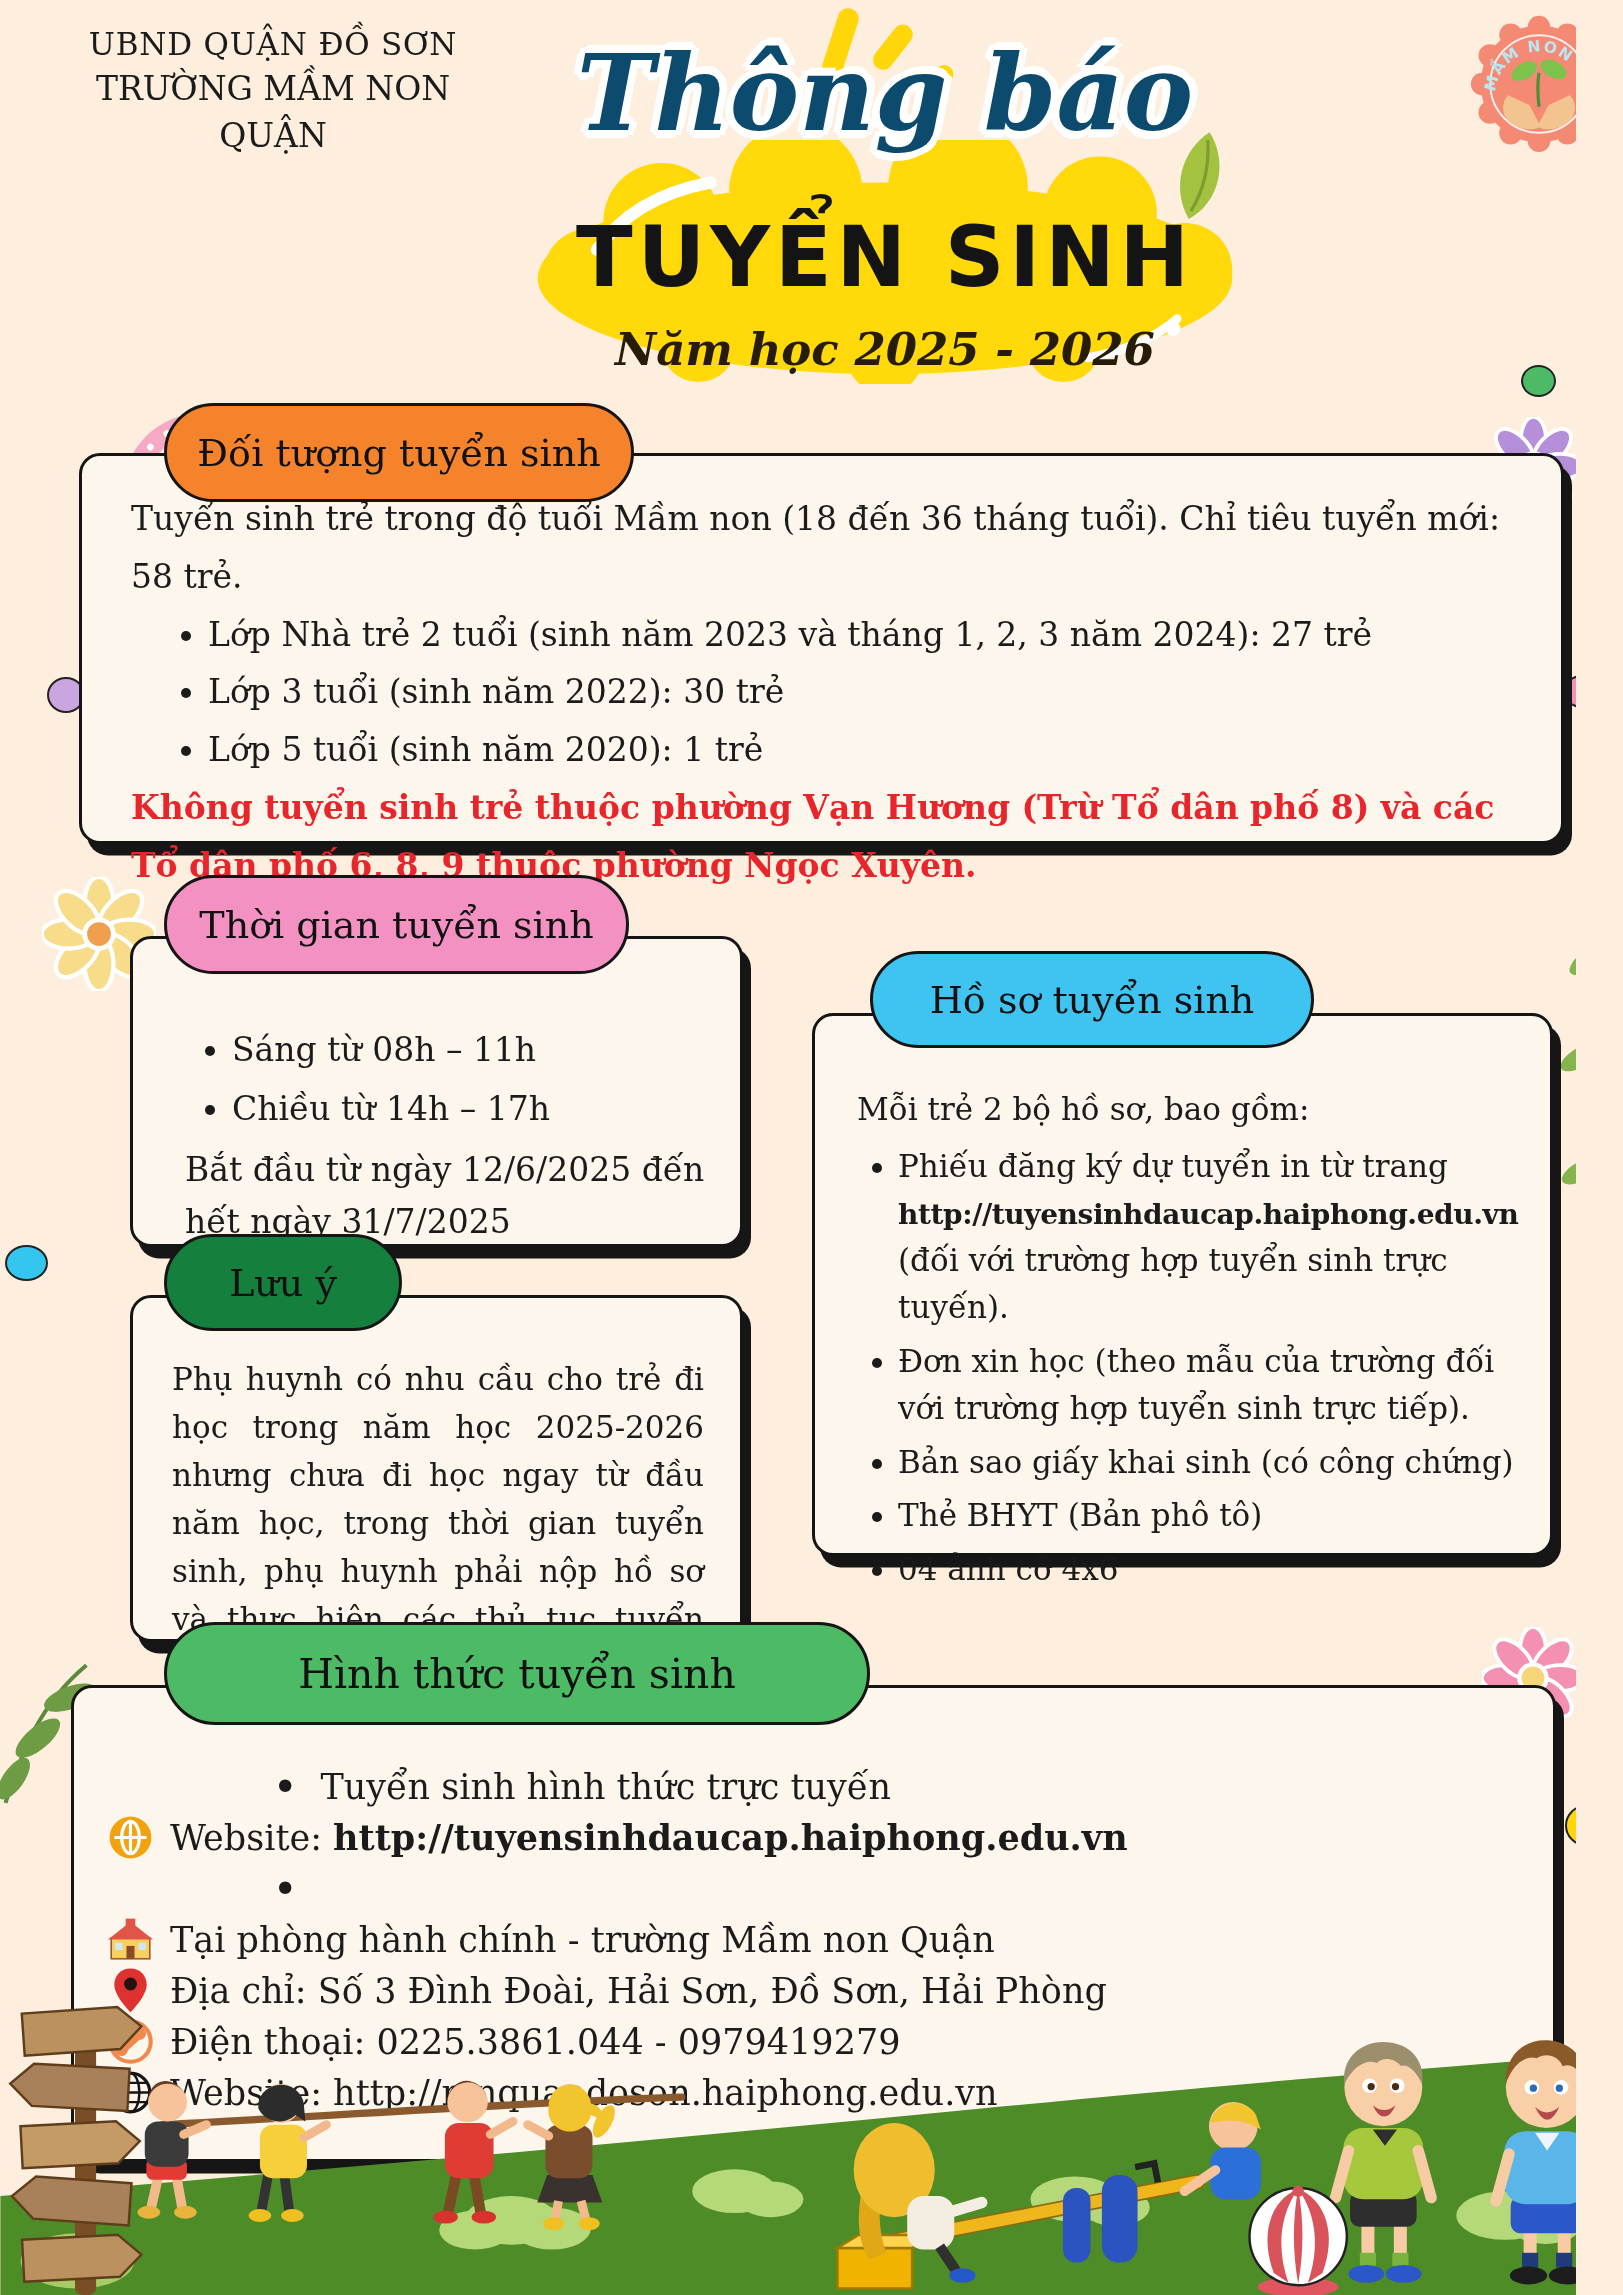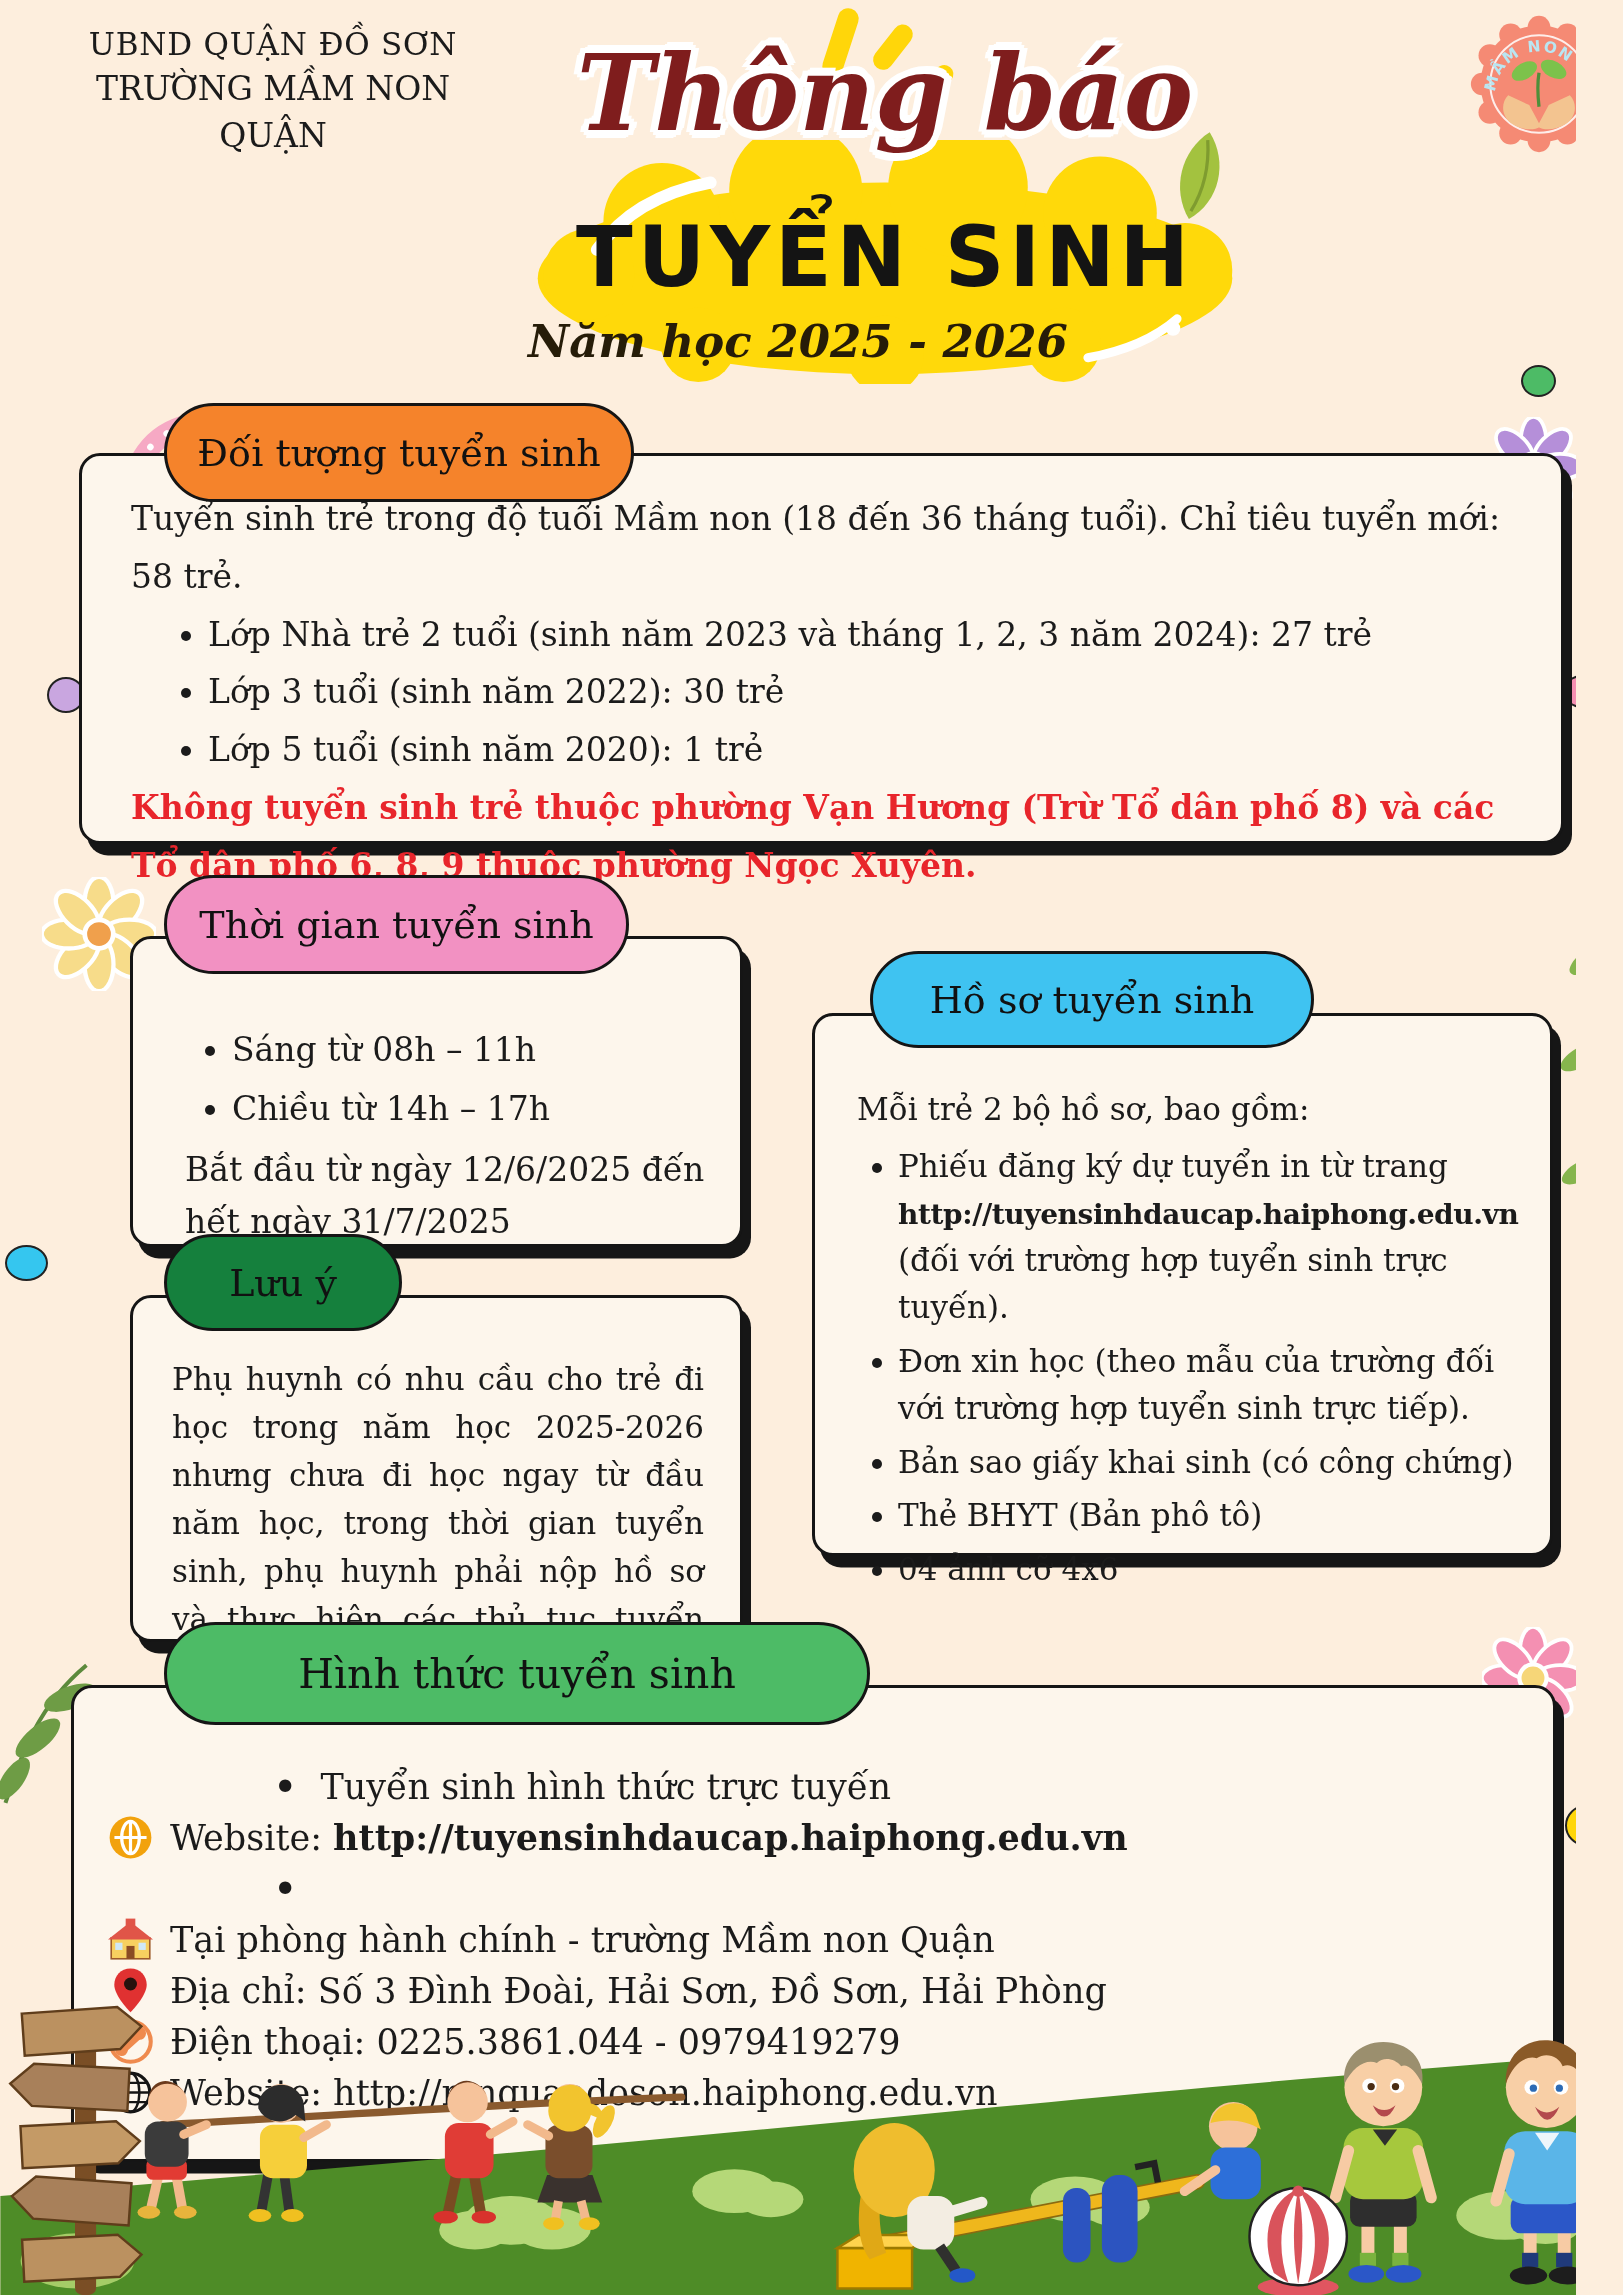--- a/index.html
+++ b/index.html
@@ -14,26 +14,26 @@
   .pill-yellow{background:#15803d}.pill-green{background:#4dbb66}
   .dot{position:absolute;border-radius:50%;border:2.4px solid #222;z-index:1;}
   .deco{position:absolute;z-index:1;}
   
   .org{position:absolute;left:54px;top:23px;width:438px;text-align:center;line-height:1.4;z-index:2;}
   .org .l1{font-size:31px;letter-spacing:0.8px;}
   .org .l2{font-size:33px;font-weight:400;}
   
   .cloud{position:absolute;left:528px;top:140px;z-index:1;}
   .script-title{position:absolute;left:455px;top:32px;width:860px;text-align:center;z-index:3;
-      font-size:104px;font-style:italic;font-weight:700;color:#7f1d1d;
+      font-size:104px;font-style:italic;font-weight:700;color:#0c4a6e;
       text-shadow:-6.5px 0 0 #fff,6.5px 0 0 #fff,0 -6.5px 0 #fff,0 6.5px 0 #fff,-4.9px -4.9px 0 #fff,4.9px -4.9px 0 #fff,
       -4.9px 4.9px 0 #fff,4.9px 4.9px 0 #fff,-8px 2.4px 0 #fff,8px -2.4px 0 #fff,-2.4px 8px 0 #fff,2.4px -8px 0 #fff;}
   .main-title{position:absolute;left:528px;top:209px;width:714px;text-align:center;z-index:2;
       font-family:"DejaVu Sans",sans-serif;font-weight:700;font-size:83px;letter-spacing:4.9px;color:#141414;}
-  .year-title{position:absolute;left:528px;top:315px;width:714px;z-index:2;
+  .year-title{position:absolute;left:528px;top:323px;width:714px;text-align:center;z-index:2;
       font-style:italic;font-weight:700;font-size:45px;color:#261c08;}
   .spark{position:absolute;background:#ffd60a;border-radius:11.4px;z-index:1;}
   
   .card1{left:79px;top:453px;width:1479px;height:385px;}
   .card1 .inner{padding:34px 45px 0 49px;font-size:33px;line-height:1.75;}
   .card1 ul{margin:0;padding-left:77px;}
   .card1 li{margin:0;}
   .warning{color:#e8252b;font-weight:700;margin:0;}
   .pill1{left:164px;top:403px;width:464px;height:93px;}
   

